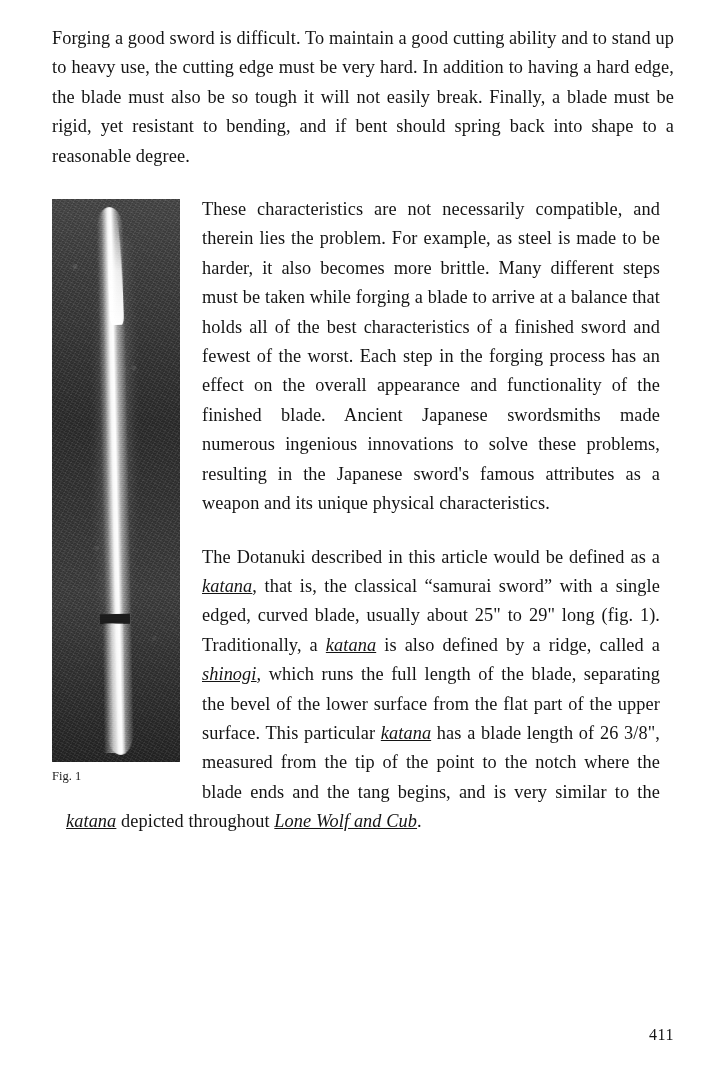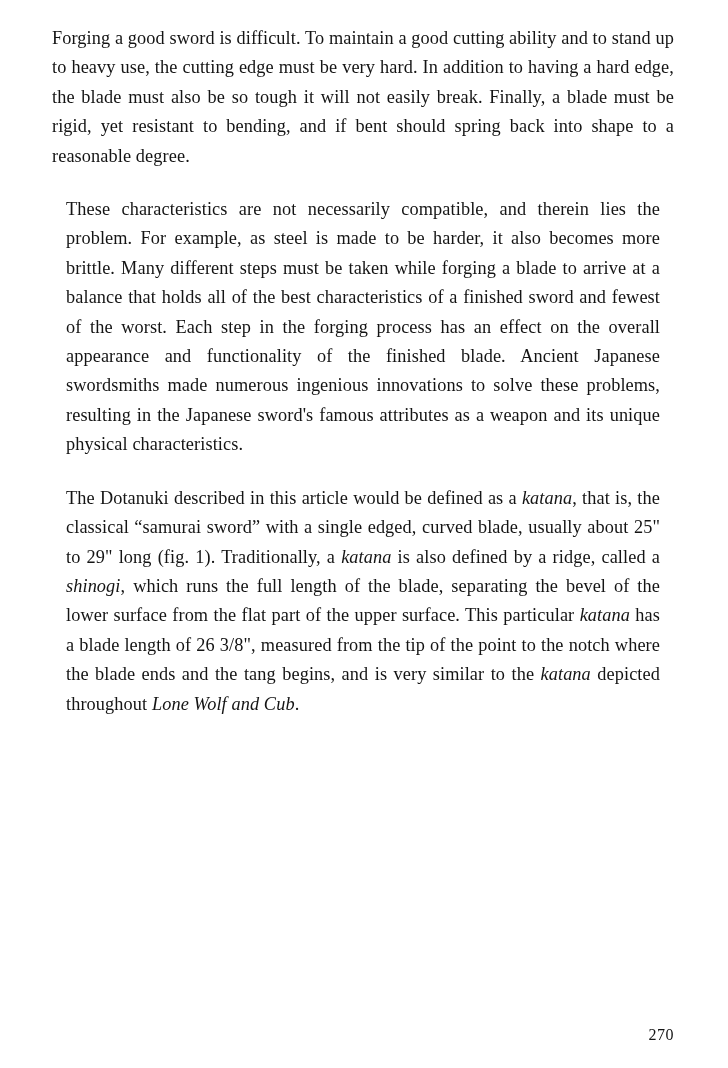--- a/index.html
+++ b/index.html
@@ -145,21 +145,21 @@
   .para-wrap {
     font-size: 18.3px;
     line-height: 29.4px;
     text-align: justify;
     margin: 14px;
   }
   .para-wrap + .para-wrap {
     margin-top: 24px;
   }
 
-  em { font-style: italic; }
+  em { font-style: italic; text-decoration: underline; }
 
   .page-number {
     position: absolute;
     right: 54px;
     bottom: 24px;
     font-size: 16px;
     letter-spacing: 0.5px;
   }
 
   .clearfix::after {
@@ -170,21 +170,32 @@
 </style>
 </head>
 <body>
 
 <div class="page">
 
   <p class="para-intro">Forging a good sword is difficult. To maintain a good cutting ability and to stand up to heavy use, the cutting edge must be very hard. In addition to having a hard edge, the blade must also be so tough it will not easily break. Finally, a blade must be rigid, yet resistant to bending, and if bent should spring back into shape to a reasonable degree.</p>
 
   <div class="figure-block clearfix">
 
+    <div class="figure">
+      <div class="figure-image">
+        <div class="blade-glow"></div>
+        <div class="blade"></div>
+        <div class="blade-tip"></div>
+        <div class="blade-notch"></div>
+        <div class="blade-tang"></div>
+        <div class="grain"></div>
+      </div>
+      <div class="figure-caption">Fig. 1</div>
+    </div>
 
     <p class="para-wrap">These characteristics are not necessarily compatible, and therein lies the problem. For example, as steel is made to be harder, it also becomes more brittle. Many different steps must be taken while forging a blade to arrive at a balance that holds all of the best characteristics of a finished sword and fewest of the worst. Each step in the forging process has an effect on the overall appearance and functionality of the finished blade. Ancient Japanese swordsmiths made numerous ingenious innovations to solve these problems, resulting in the Japanese sword's famous attributes as a weapon and its unique physical characteristics.</p>
 
     <p class="para-wrap"><span>The Dotanuki described in this article would be defined as a </span><em>katana</em><span>, that is, the classical “samurai sword” with a single edged, curved blade, usually about 25" to 29" long (fig. 1). Traditionally, a </span><em>katana</em><span> is also defined by a ridge, called a </span><em>shinogi</em><span>, which runs the full length of the blade, separating the bevel of the lower surface from the flat part of the upper surface. This particular </span><em>katana</em><span> has a blade length of 26 3/8", measured from the tip of the point to the notch where the blade ends and the tang begins, and is very similar to the </span><em>katana</em><span> depicted throughout </span><em>Lone Wolf and Cub</em><span>.</span></p>
 
   </div>
 
-  <div class="page-number">270</div>
+  <div class="page-number">411</div>
 </div>
 
 </body></html>

